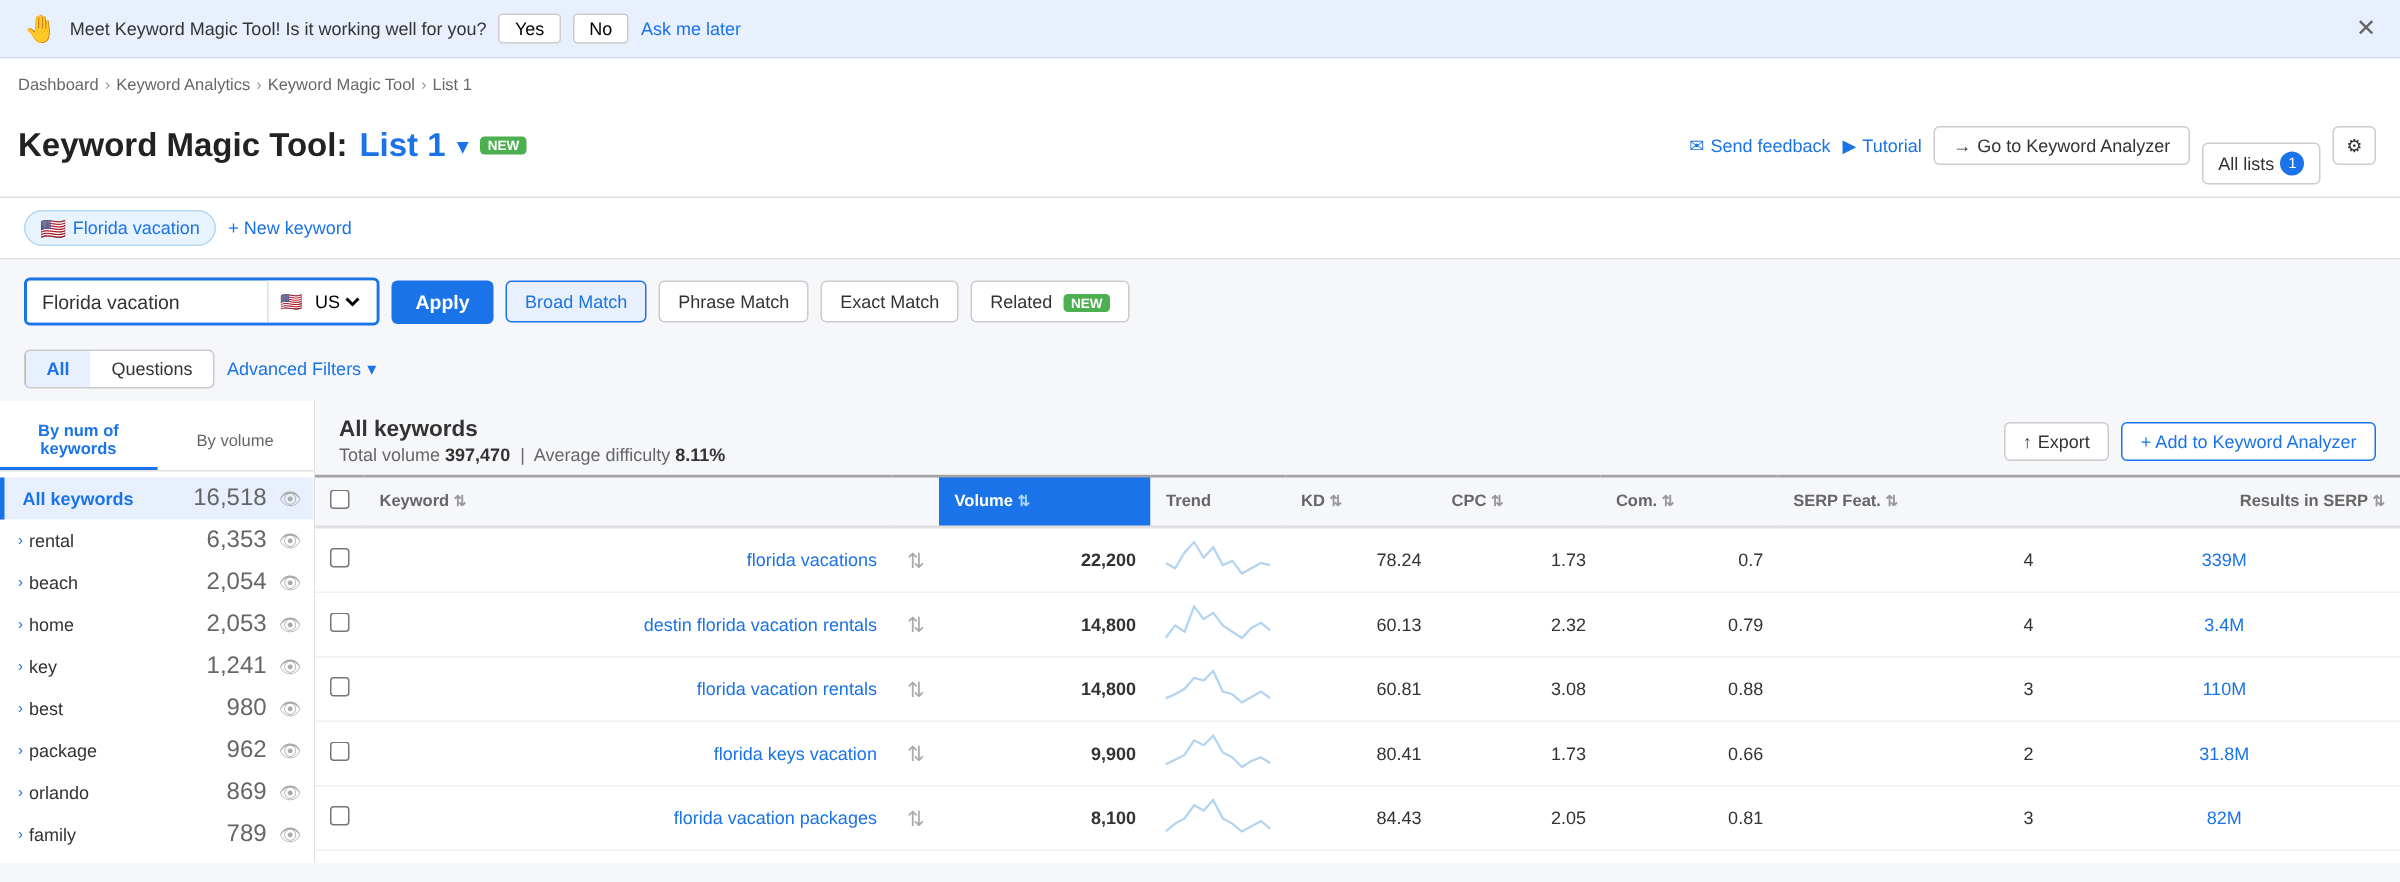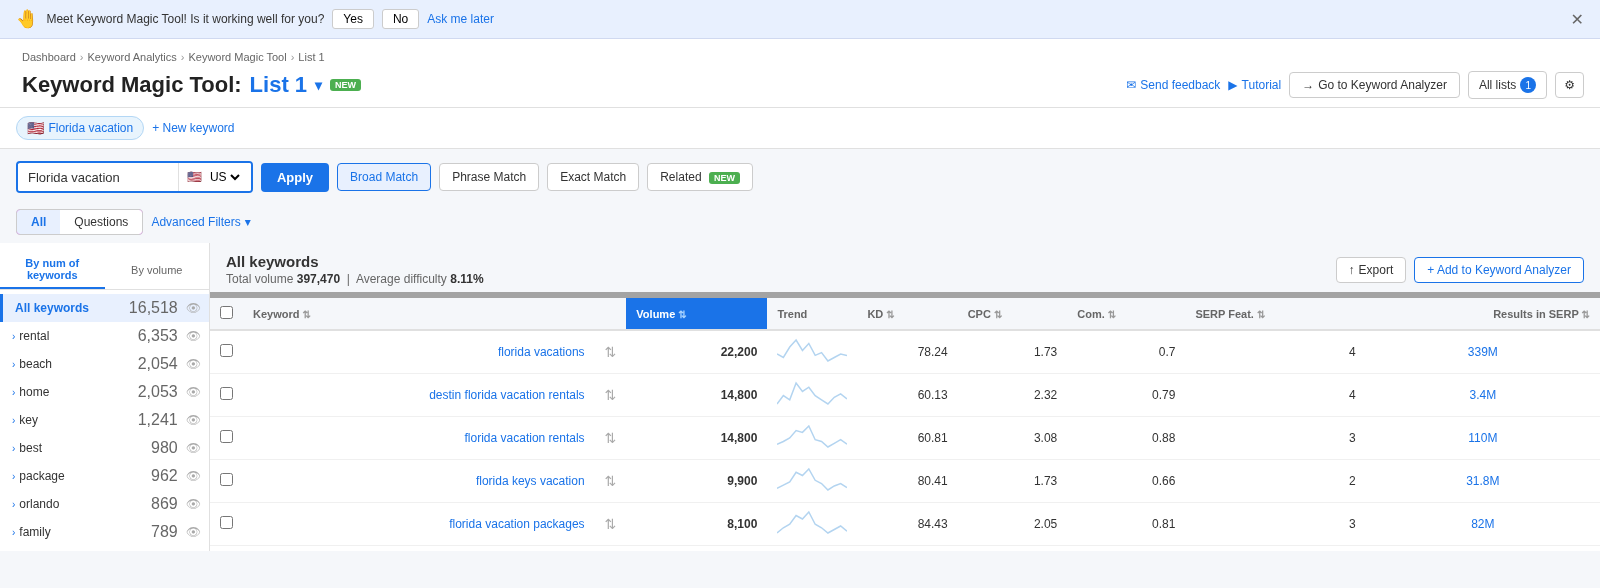--- a/index.html
+++ b/index.html
@@ -30,21 +30,21 @@
       cursor: pointer;
       font-size: 16px;
       color: #666;
       background: none;
       border: none;
     }
 
     
     .header-area {
       background: white;
-      padding: 8px 16px 0 22px;
+      padding: 8px 16px 0 12px;
       border-bottom: 1px solid #e0e0e0;
     }
     .breadcrumb {
       font-size: 11px;
       color: #666;
       display: flex;
       align-items: center;
       gap: 4px;
       padding: 4px 0;
     }
@@ -104,20 +104,21 @@
       border: 1px solid #ccc;
       background: white;
       padding: 5px 10px;
       border-radius: 4px;
       cursor: pointer;
       font-size: 12px;
       display: flex;
       align-items: center;
       gap: 4px;
       color: #333;
+      margin-top: 24px;
     }
     .all-lists-badge {
       background: #1a73e8;
       color: white;
       border-radius: 50%;
       width: 16px;
       height: 16px;
       font-size: 10px;
       display: flex;
       align-items: center;
@@ -386,21 +387,21 @@
     
     .data-table {
       width: 100%;
       border-collapse: collapse;
       background: white;
       margin: 0 0 0 0;
     }
     .data-table th {
       background: #f5f7fa;
       border-bottom: 2px solid #e0e0e0;
-      border-top: 6px solid #a3a3a3;
+      border-top: 2px solid #a3a3a3;
       padding: 8px 10px;
       text-align: left;
       font-size: 11px;
       color: #666;
       font-weight: bold;
       white-space: nowrap;
       cursor: pointer;
       user-select: none;
     }
     .data-table th.volume-col {

